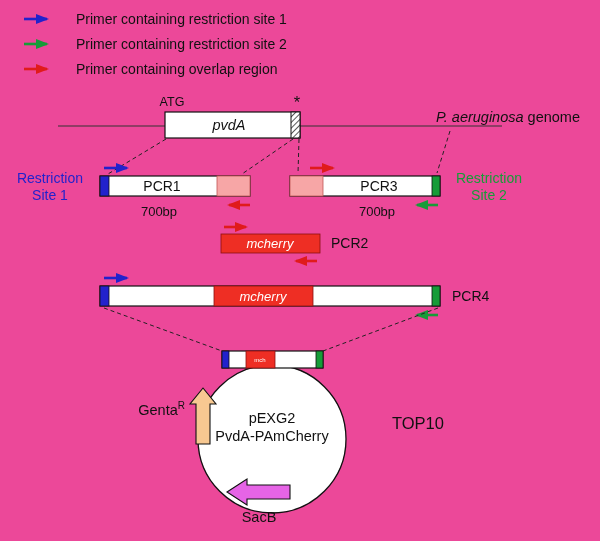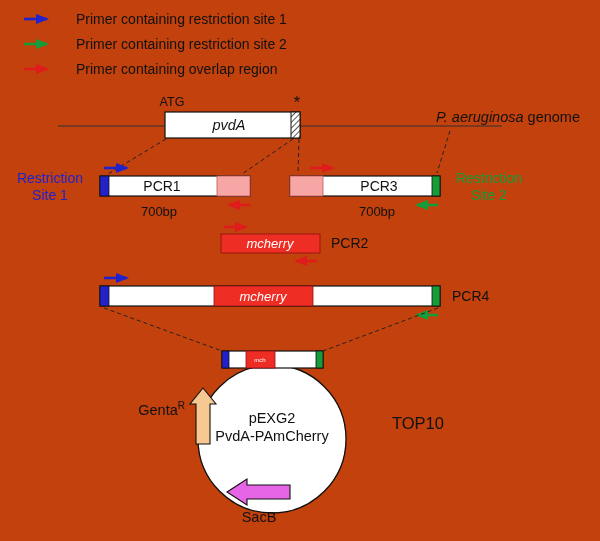--- a/index.html
+++ b/index.html
@@ -1,21 +1,21 @@
 <!DOCTYPE html>
 <html style="--blue: #2222cc; --green: #169c38; --red: #e01b1b; --mcherry-red: #ee2e24; --overlap-pink: #f7a6a6; --genta-tan: #f7c891; --sacb-magenta: #e664e6;"><head>
 <meta charset="utf-8">
 <style>
   :root{
     --blue:#2222cc; --green:#169c38; --red:#e01b1b;
     --mcherry-red:#ee2e24; --overlap-pink:#f7a6a6;
     --genta-tan:#f7c891; --sacb-magenta:#e664e6; --ink:#111111;
   }
   html,body{margin:0;padding:0;background:#ffffff;}
-  .stage{width:600px;height:541px;position:relative;background:#c2410c;overflow:hidden;}
+  .stage{width:600px;height:541px;position:relative;background:#ec4899;overflow:hidden;}
   svg{display:block;}
   text{
     font-family:"Liberation Sans","DejaVu Sans",sans-serif;
     fill:var(--ink);
   }
   .t14{font-size:14px;}
   .t13{font-size:13px;}
   .t12{font-size:12.5px;}
   .t15{font-size:14.5px;}
   .t16{font-size:16.5px;}

